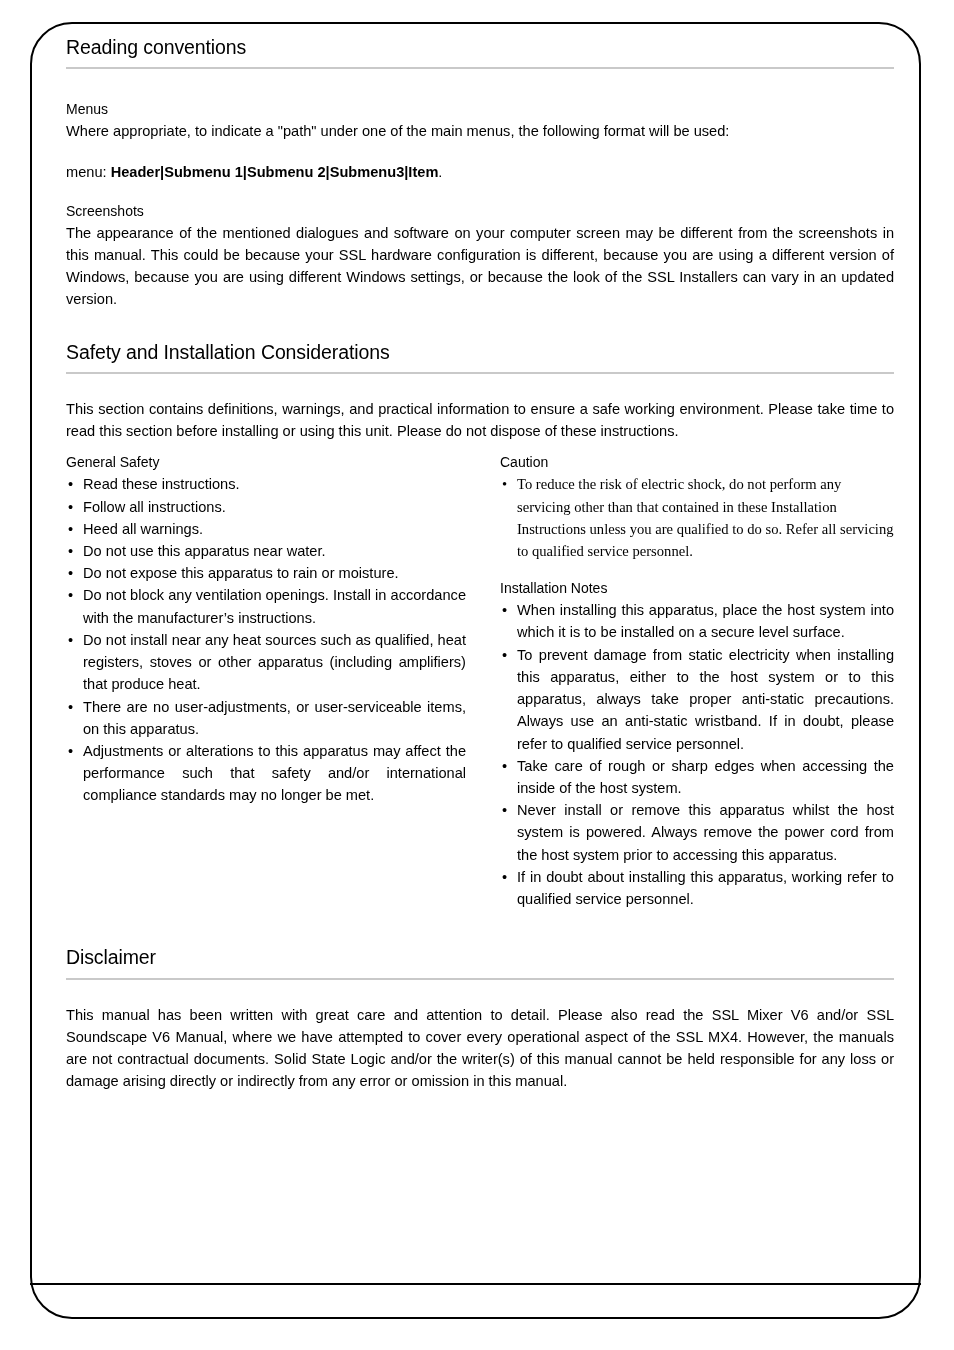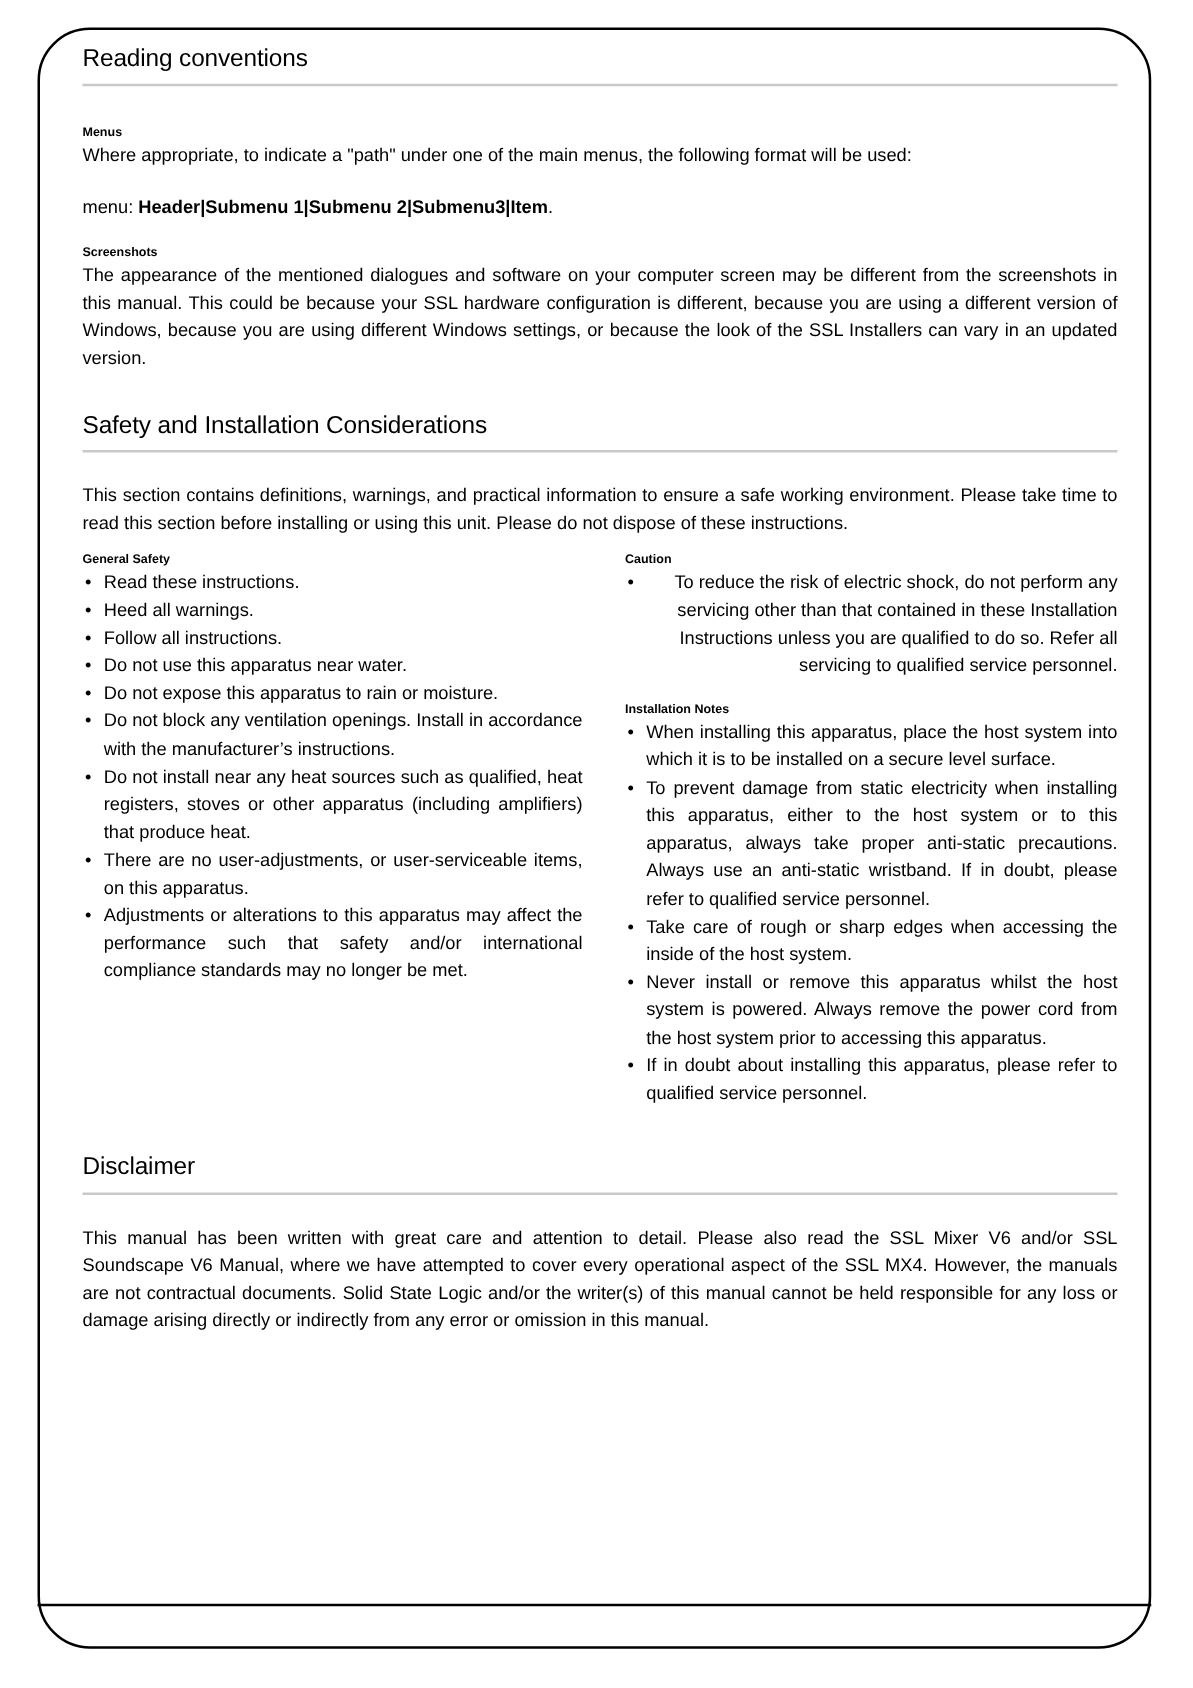--- a/index.html
+++ b/index.html
@@ -42,22 +42,22 @@
     line-height: 1.15;
   }
   .rule {
     height: 2px;
     background: #c9c9c9;
     width: 100%;
     margin: 0 0 0 0;
   }
 
   .sub-title {
-    font-size: 10px;
-    font-weight: bold;
+    font-size: 14px;
+    font-weight: normal;
     margin: 0;
     line-height: 1.5;
   }
 
   p.body-text {
     font-size: 14.6px;
     line-height: 22.2px;
     margin: 0;
     text-align: justify;
   }
@@ -93,21 +93,22 @@
   }
   ul.bullets li::before {
     content: "\2022";
     position: absolute;
     left: 2px;
     top: 0;
     font-size: 14.6px;
     line-height: 22.2px;
   }
   ul.bullets.left-align li {
-    text-align: right;
+    text-align: left;
+    font-family: Liberation Serif, serif;
   }
 
   .footer-rule {
     position: absolute;
     left: 30px;
     top: 1283px;
     width: 891px;
     height: 2px;
     background: #000000;
   }
@@ -155,22 +156,22 @@
   <p class="body-text">This section contains definitions, warnings, and practical information to ensure a safe working environment. Please take time to read this section before installing or using this unit. Please do not dispose of these instructions.</p>
 
   <div class="gap-10"></div>
 
   <div class="cols">
 
     <div class="col-left">
       <div class="sub-title">General Safety</div>
       <ul class="bullets">
         <li>Read these instructions.</li>
+        <li>Follow all instructions.</li>
         <li>Heed all warnings.</li>
-        <li>Follow all instructions.</li>
         <li>Do not use this apparatus near water.</li>
         <li>Do not expose this apparatus to rain or moisture.</li>
         <li>Do not block any ventilation openings. Install in accordance with the manufacturer’s instructions.</li>
         <li>Do not install near any heat sources such as qualified, heat registers, stoves or other apparatus (including amplifiers) that produce heat.</li>
         <li>There are no user-adjustments, or user-serviceable items, on this apparatus.</li>
         <li>Adjustments or alterations to this apparatus may affect the performance such that safety and/or international compliance standards may no longer be met.</li>
       </ul>
     </div>
 
     <div class="col-spacer"></div>
@@ -182,21 +183,21 @@
       </ul>
 
       <div class="gap-16"></div>
 
       <div class="sub-title">Installation Notes</div>
       <ul class="bullets">
         <li>When installing this apparatus, place the host system into which it is to be installed on a secure level surface.</li>
         <li>To prevent damage from static electricity when installing this apparatus, either to the host system or to this apparatus, always take proper anti-static precautions. Always use an anti-static wristband. If in doubt, please refer to qualified service personnel.</li>
         <li>Take care of rough or sharp edges when accessing the inside of the host system.</li>
         <li>Never install or remove this apparatus whilst the host system is powered. Always remove the power cord from the host system prior to accessing this apparatus.</li>
-        <li>If in doubt about installing this apparatus, please refer to qualified service personnel.</li>
+        <li>If in doubt about installing this apparatus, working refer to qualified service personnel.</li>
       </ul>
     </div>
   </div>
 
   <div class="gap-36"></div>
 
   <h1 class="section-title">Disclaimer</h1>
   <div class="rule"></div>
 
   <div class="gap-24"></div>

